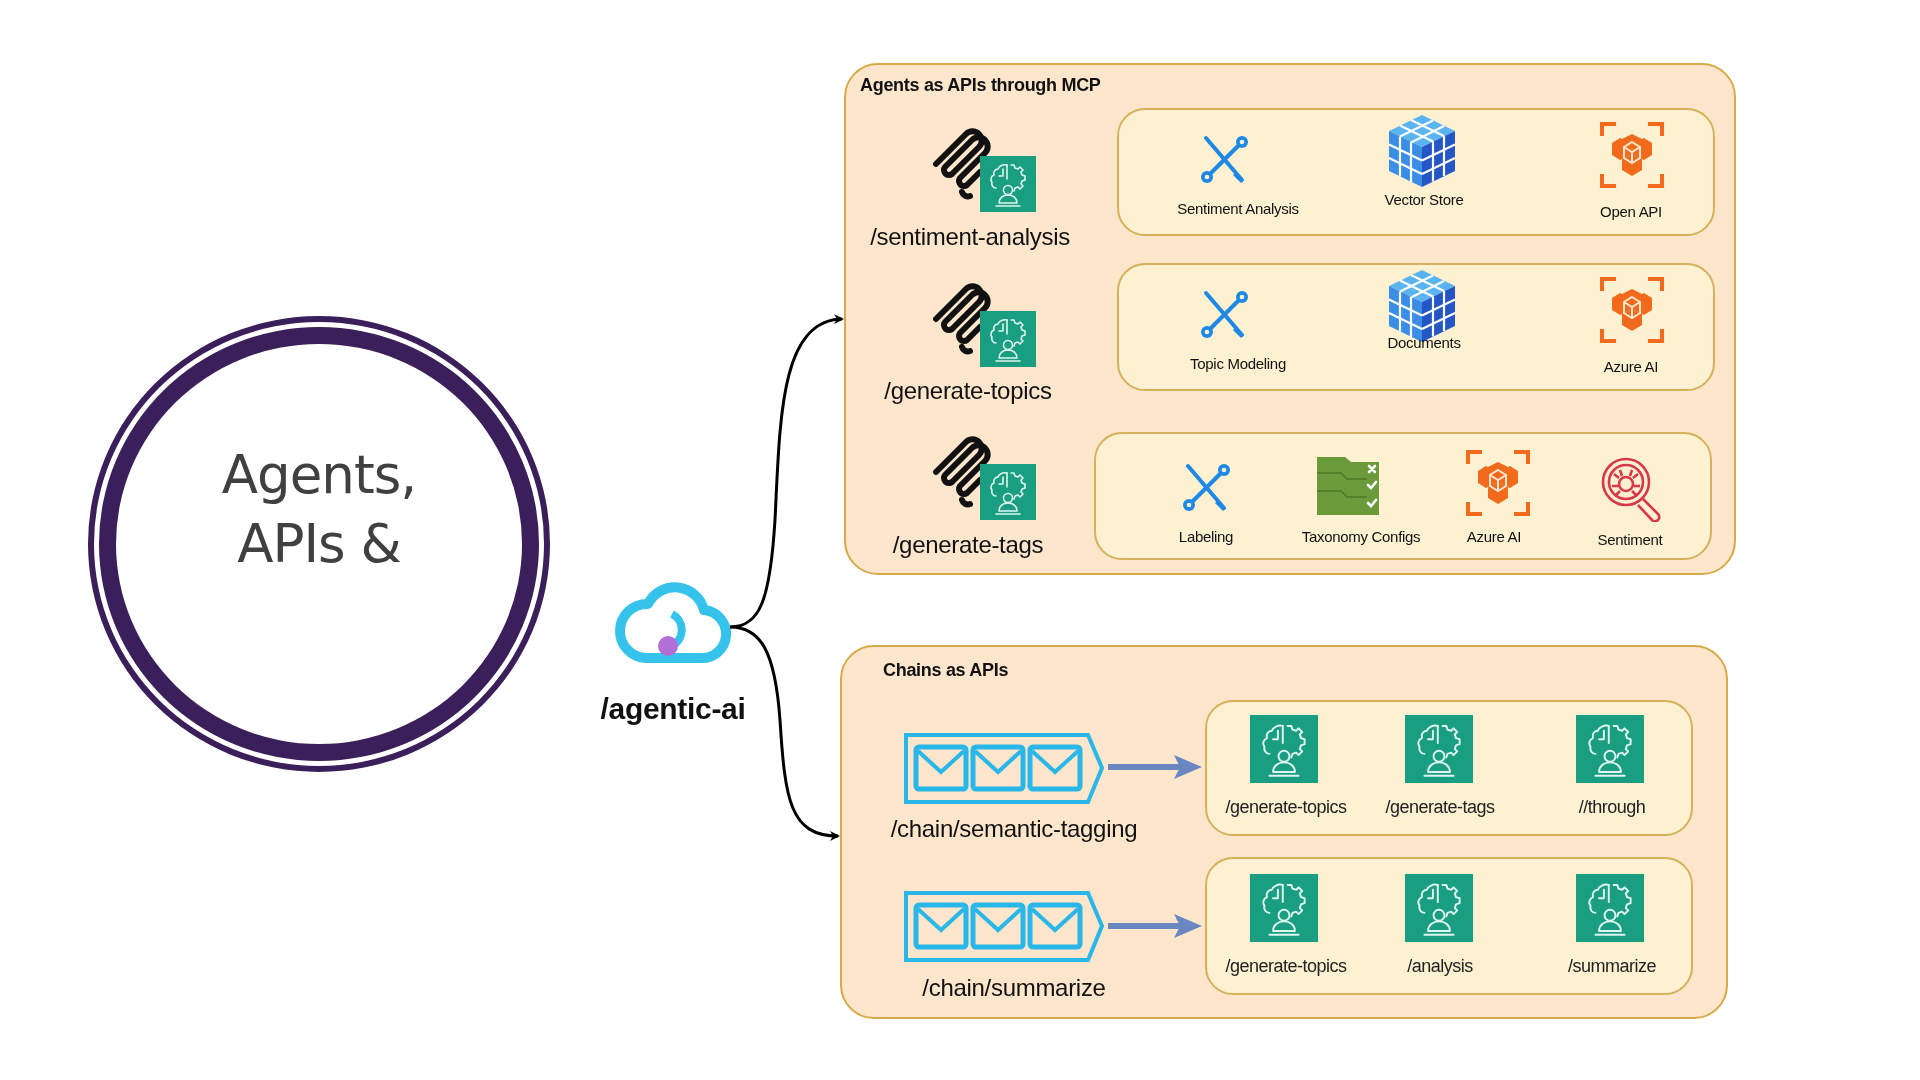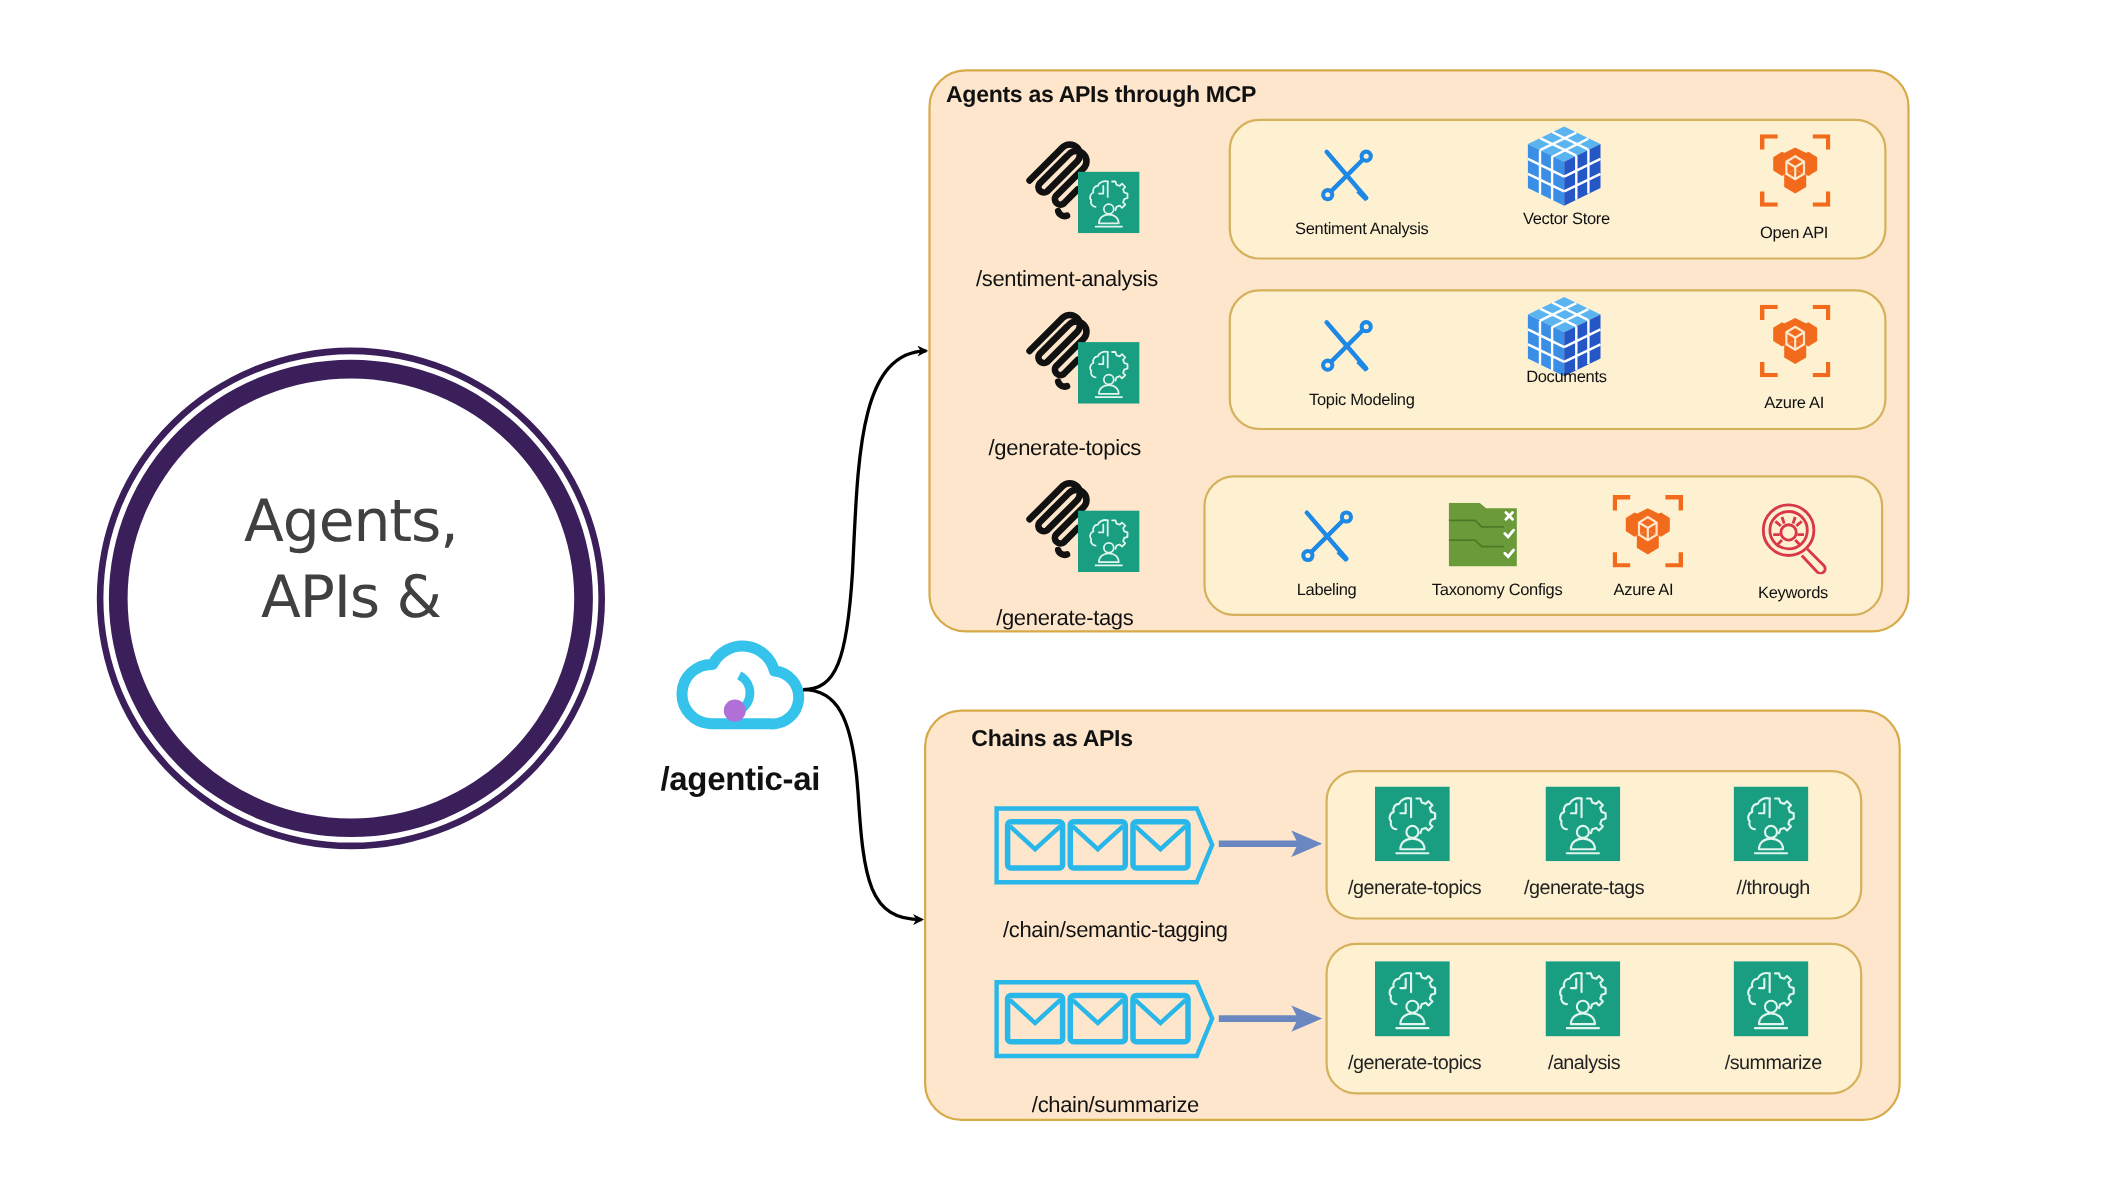--- a/index.html
+++ b/index.html
@@ -9,24 +9,24 @@
   .ring-outer { left:88px; top:316px; width:462px; height:456px; border-radius:50%;
                 border:6px solid #3b1f5a; box-sizing:border-box; }
   .ring-inner { left:99px; top:327px; width:440px; height:434px; border-radius:50%;
                 border:17px solid #3b1f5a; box-sizing:border-box; }
   .circle-title { left:169px; top:440px; width:300px; text-align:center;
                   color:#404040; font-family:"DejaVu Sans", sans-serif; font-size:53px; line-height:69px;
                   letter-spacing:-1px; }
   .circle-title span { display:block; }
   .panel { background:#fde6cc; border:2px solid #d7aa48; border-radius:34px; box-sizing:border-box; }
   .row { background:#fef1d2; border:2px solid #d4b15a; border-radius:28px; box-sizing:border-box; }
-  .panel-title { font-weight:bold; font-size:21px; letter-spacing:-0.3px; }
+  .panel-title { font-weight:bold; font-size:18px; letter-spacing:-0.3px; }
   .lbl { font-size:15px; text-align:center; white-space:nowrap; transform:translateX(-50%); letter-spacing:-0.3px; }
   .lbl-sm { font-size:18px; text-align:center; white-space:nowrap; transform:translateX(-50%); letter-spacing:-0.5px; color:#222; }
-  .lbl-big { font-size:20px; text-align:center; white-space:nowrap; transform:translateX(-50%); letter-spacing:-0.3px;margin-top:20px; }
+  .lbl-big { font-size:24px; text-align:center; white-space:nowrap; transform:translateX(-50%); letter-spacing:-0.3px; }
   .agentic { font-weight:bold; font-size:30px; }
   svg { overflow:visible; }
 </style>
 </head>
 <body>
 
 <svg width="0" height="0" style="position:absolute">
   <defs>
 
     <symbol id="sym-agent" viewBox="0 0 56 56">
@@ -211,21 +211,21 @@
     <use href="#sym-taxonomy"></use>
   </svg>
 <div class="abs lbl" style="left:1361px;top:528px">Taxonomy Configs</div>
 <svg class="abs" style="left:1466px;top:450px" width="64" height="66">
     <use href="#sym-azure"></use>
   </svg>
 <div class="abs lbl" style="left:1494px;top:528px">Azure AI</div>
 <svg class="abs" style="left:1600px;top:456px" width="64" height="66">
     <use href="#sym-keyword"></use>
   </svg>
-<div class="abs lbl" style="left:1630px;top:531px">Keywords</div>
+<div class="abs lbl" style="left:1630px;top:531px">Sentiment</div>
 
 <div class="abs panel" style="left:840px;top:645px;width:888px;height:374px"></div>
 <div class="abs panel-title" style="left:883px;top:660px">Chains as APIs</div>
 
 <svg class="abs" style="left:903px;top:732px" width="202" height="73">
     <use href="#sym-queue"></use>
   </svg>
 <div class="abs lbl-big" style="left:1014px;top:815px">/chain/semantic-tagging</div>
 <svg class="abs" style="left:1108px;top:752px" width="94" height="30">
   <path d="M0 15 H72" stroke="#6b87c2" stroke-width="6"></path>

